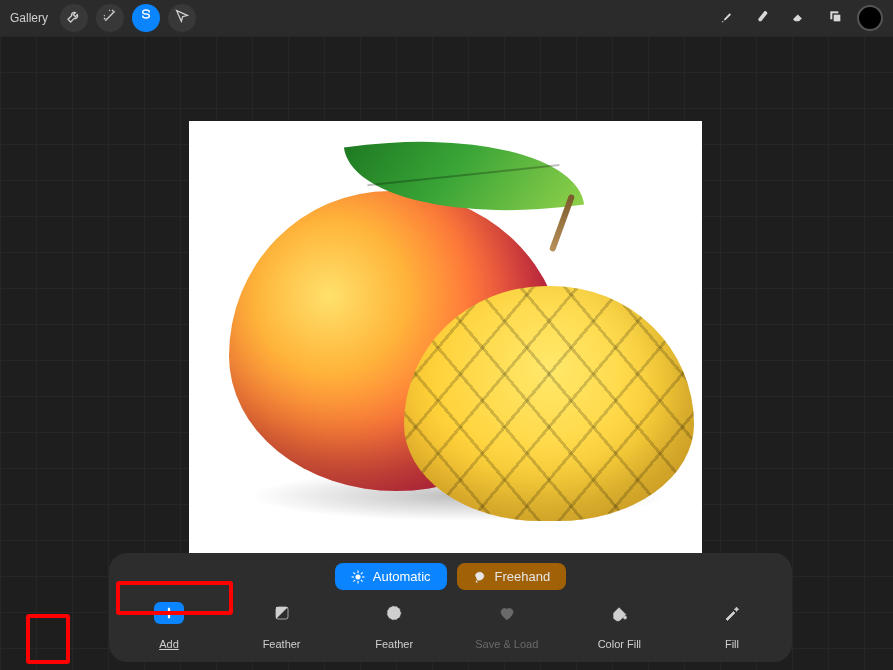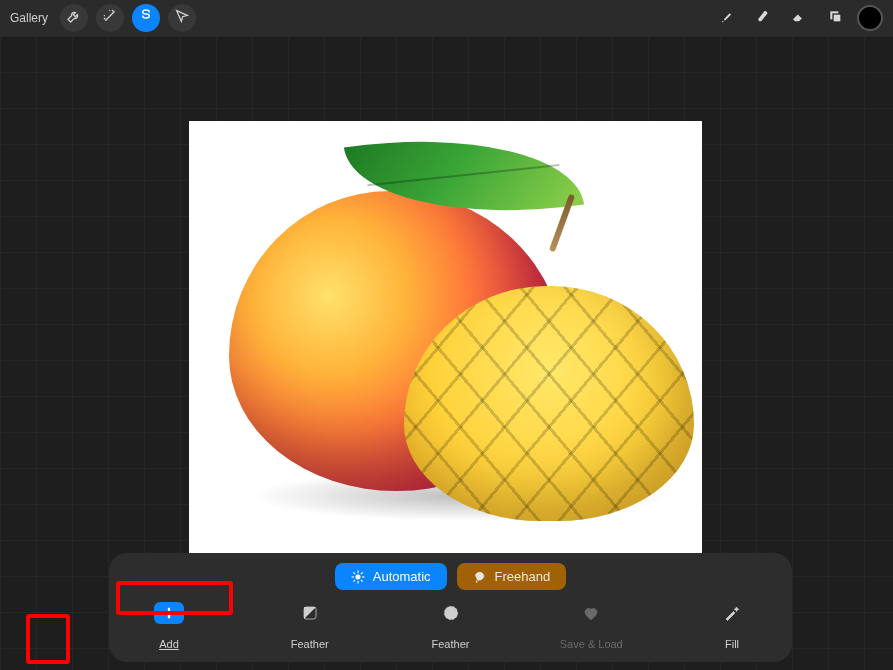--- a/index.html
+++ b/index.html
@@ -316,20 +316,29 @@
         <span class="aico" style="color:#6a6a6a">
           <svg viewBox="0 0 24 24" fill="currentColor" stroke="none">
               <path d="M12 21s-8-5-8-11a5 5 0 0 1 8-3 5 5 0 0 1 8 3c0 6-8 11-8 11z"></path>
             </svg>
         </span>
         <span>Save &amp; Load</span>
       </div>
       <div class="act">
         <span class="aico">
           <svg viewBox="0 0 24 24" fill="currentColor" stroke="none">
+              <path d="M5 12l7-7 9 9-7 7c-2 2-5 2-7 0l-2-2z"></path>
+              <circle cx="20" cy="18" r="2"></circle>
+            </svg>
+        </span>
+        <span>Color Fill</span>
+      </div>
+      <div class="act">
+        <span class="aico">
+          <svg viewBox="0 0 24 24" fill="currentColor" stroke="none">
               <path d="M4 20l10-10 2 2L6 22z"></path>
               <path d="M18 4l1 2 2 1-2 1-1 2-1-2-2-1 2-1z"></path>
             </svg>
         </span>
         <span>Fill</span>
       </div>
     </div>
   </div>
 
   <div class="hl" style="left:116px; bottom:55px; width:117px; height:34px;"></div>

